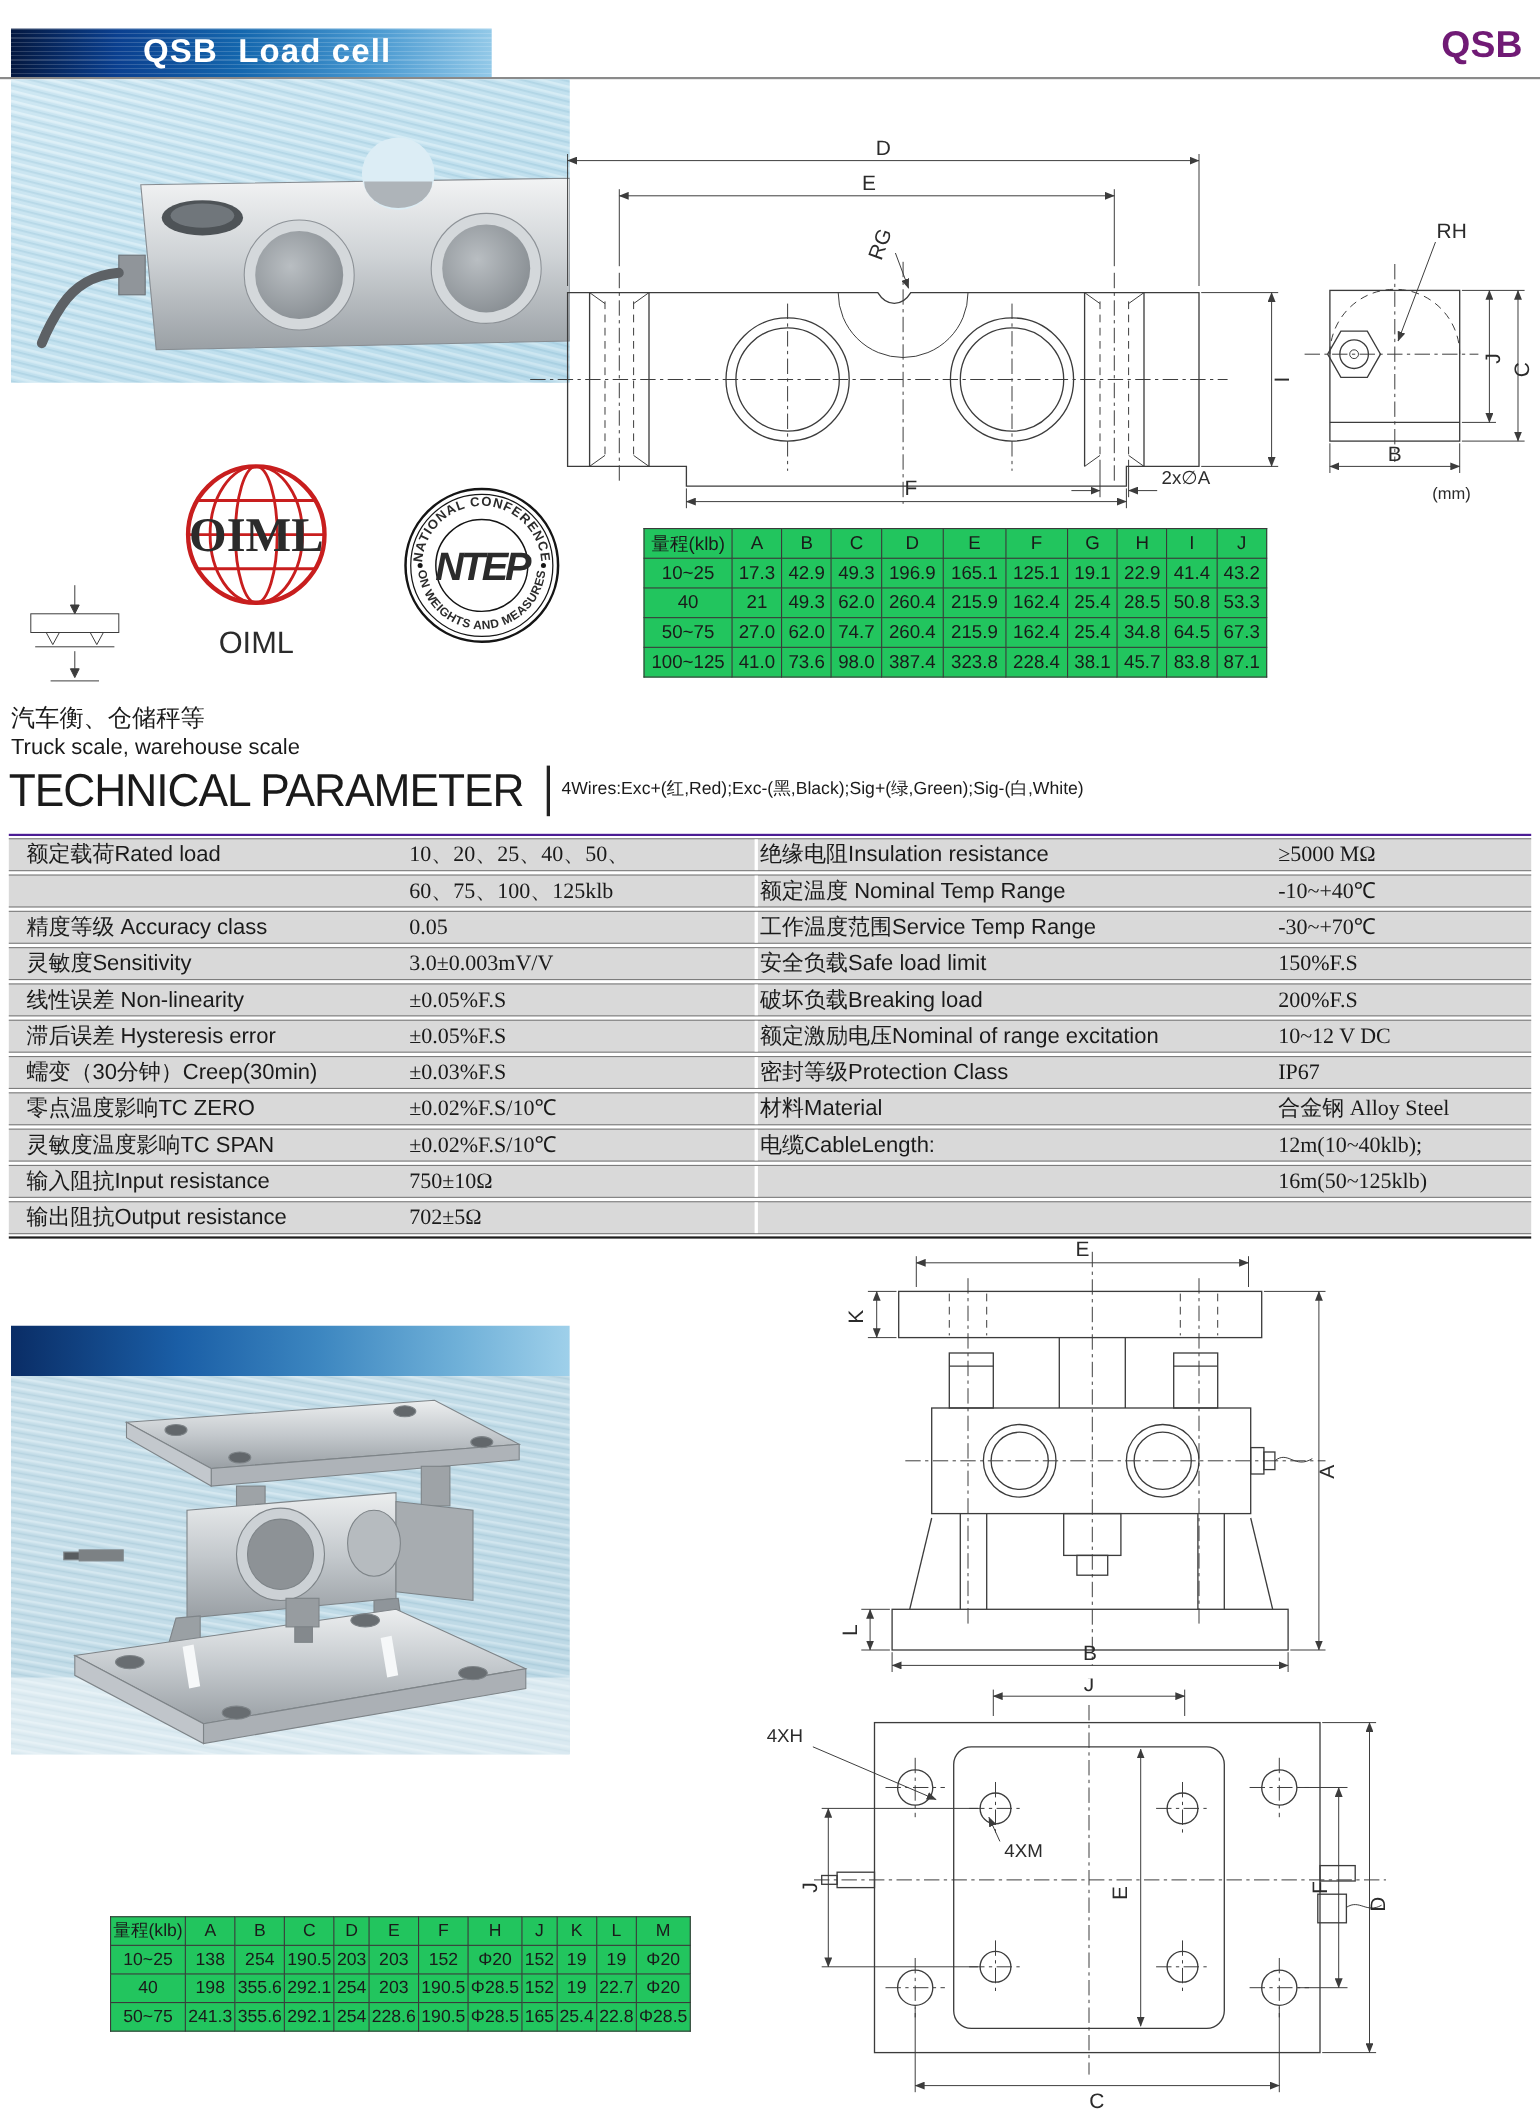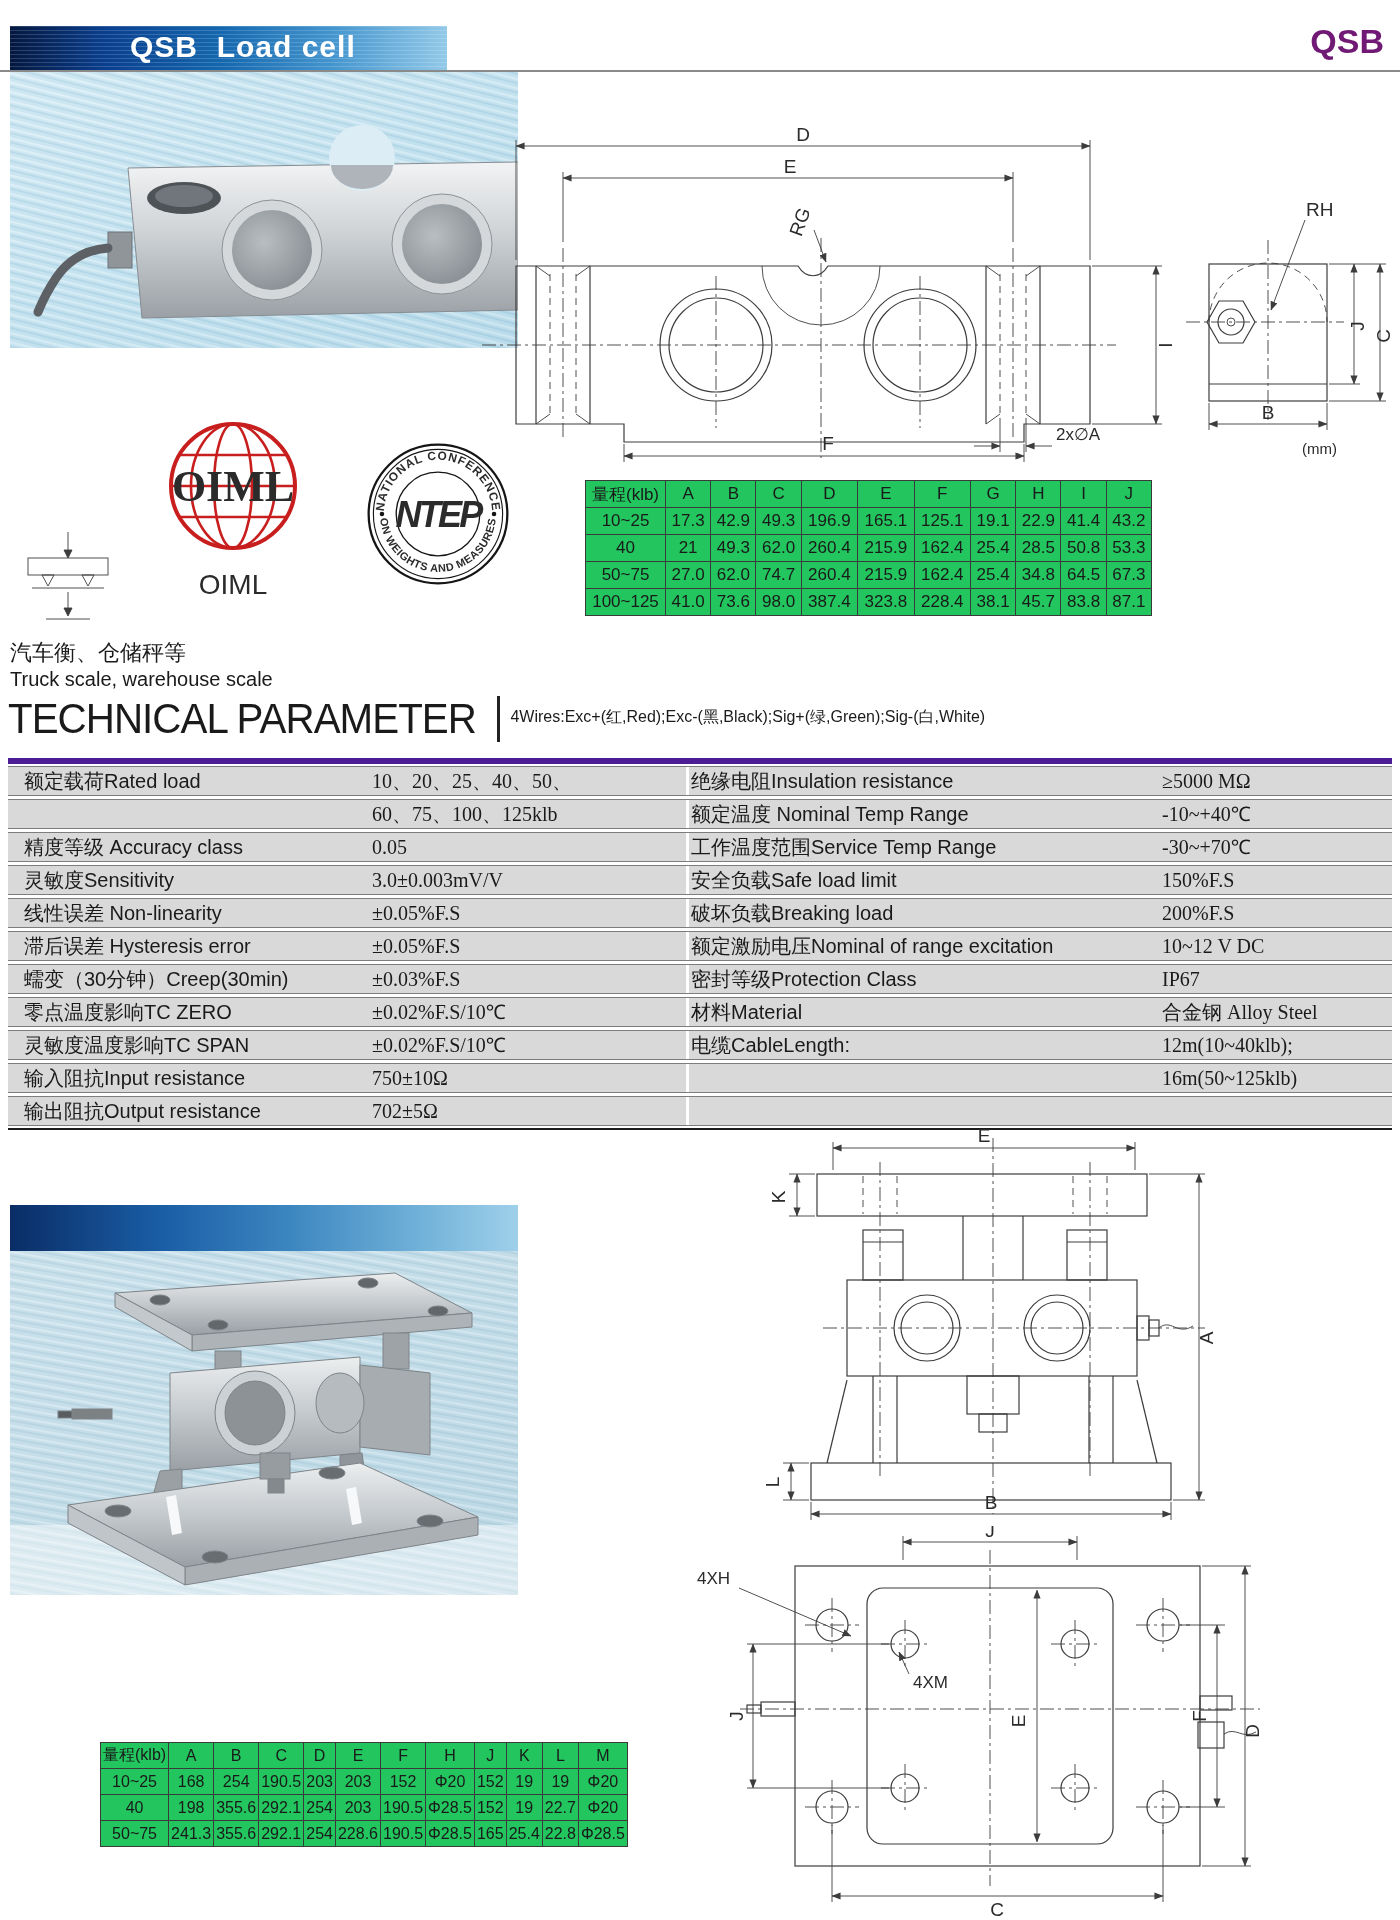--- a/index.html
+++ b/index.html
@@ -37,21 +37,21 @@
 
   
   .app-cn { position:absolute; left:10px; top:638px; font-size:22px; }
   .app-en { position:absolute; left:10px; top:668px; font-size:20px; }
   .tech-row { position:absolute; left:8px; top:696px; display:flex; align-items:center; }
   .tech-title { font-size:42px; letter-spacing:-1px; line-height:1; transform:scaleX(.96); transform-origin:left bottom; }
   .tech-bar { width:3px; height:46px; background:#222; margin-left:2px; }
   .wires { font-size:16px; margin-left:10px; padding-bottom:3px; }
 
   
-  .ptable { position:absolute; left:8px; top:758px; width:1384px; border-top:6px solid #4c1d95; border-bottom:2px solid #1c1c1c; padding-top:2px; }
+  .ptable { position:absolute; left:8px; top:758px; width:1384px; border-top:2px solid #4c1d95; border-bottom:2px solid #1c1c1c; padding-top:2px; }
   .prow { display:grid; grid-template-columns:362px 316px 474px 232px; height:28px; line-height:28px;
           background:#d9d9d9; border-top:1px solid #7d7d7d; border-bottom:1px solid #7d7d7d;
           margin-bottom:3px; font-size:20px; white-space:nowrap; }
   .prow:last-child { margin-bottom:2px; }
   .pl { padding-left:16px; overflow:hidden; }
   .pv { padding-left:2px; overflow:hidden;font-family:Liberation Serif, serif; }
   .pr { border-left:3px solid #ffffff; padding-left:2px; overflow:hidden; }
 </style>
 </head>
 <body>
@@ -596,21 +596,21 @@
       <th>E</th>
       <th>F</th>
       <th>H</th>
       <th>J</th>
       <th>K</th>
       <th>L</th>
       <th>M</th>
     </tr>
     <tr>
       <td>10~25</td>
-          <td>168</td>
+          <td>138</td>
           <td>254</td>
           <td>190.5</td>
           <td>203</td>
           <td>203</td>
           <td>152</td>
           <td>Φ20</td>
           <td>152</td>
           <td>19</td>
           <td>19</td>
           <td>Φ20</td>

